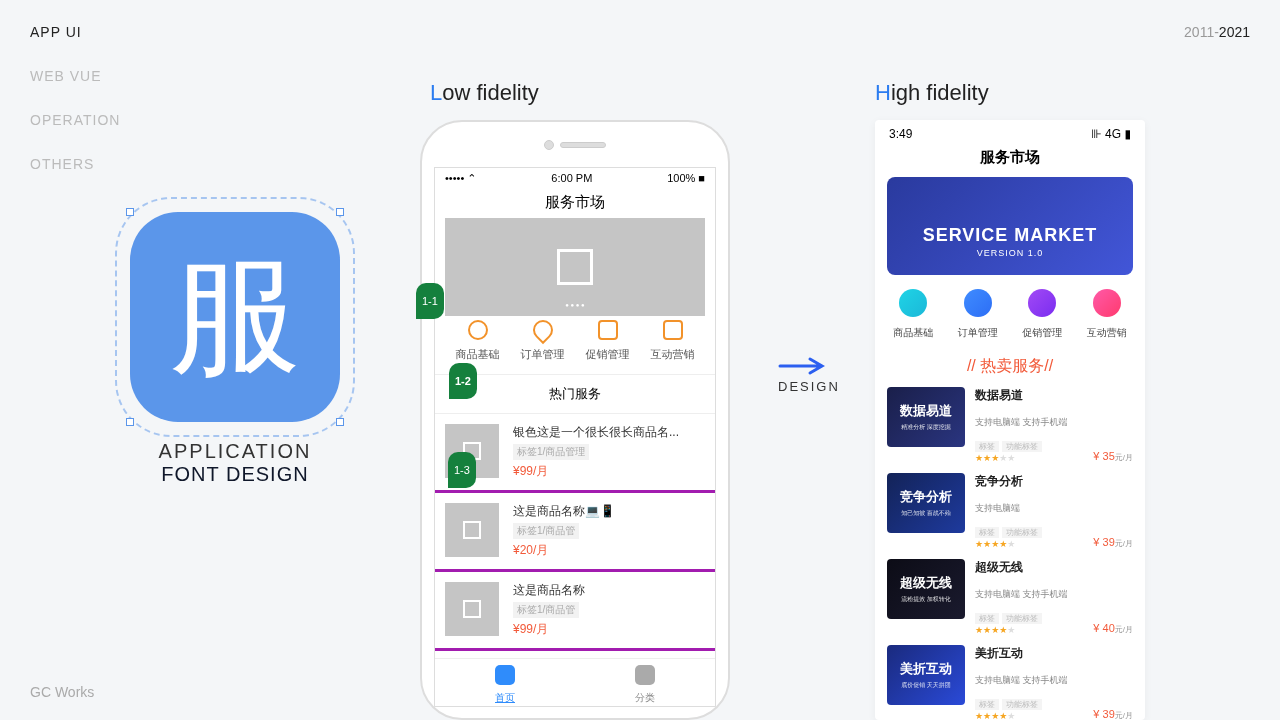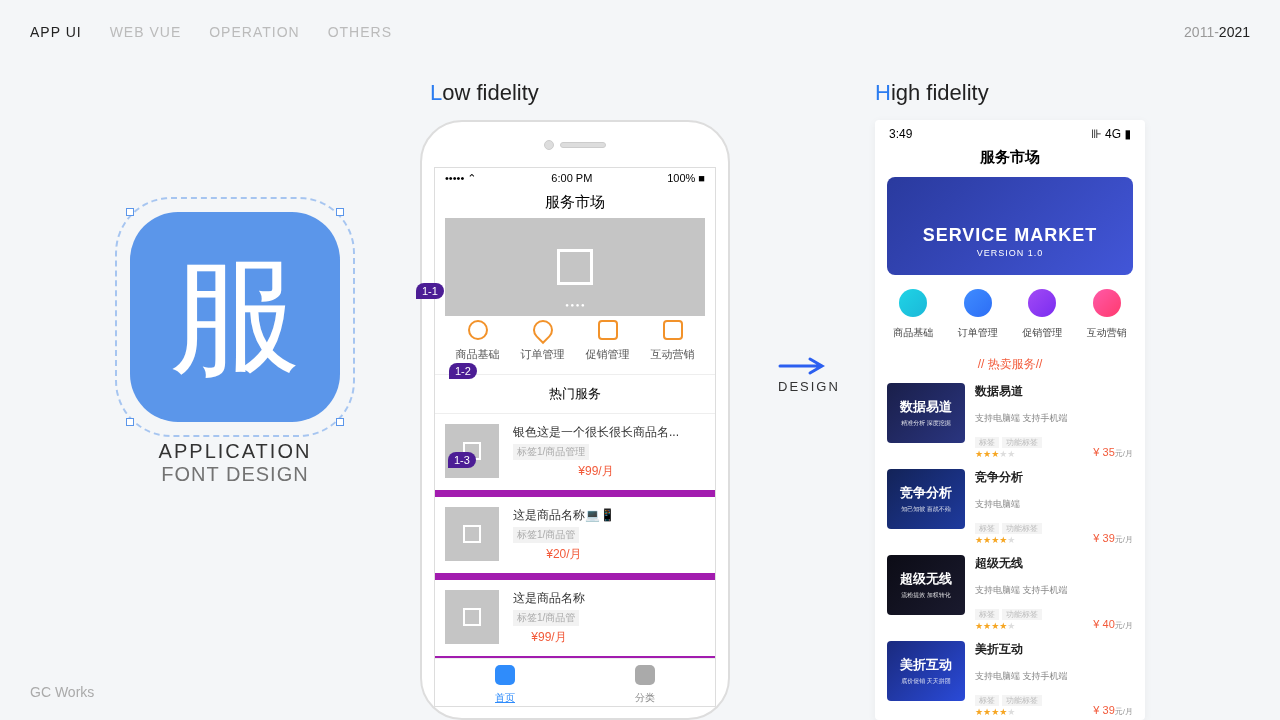--- a/index.html
+++ b/index.html
@@ -1,31 +1,31 @@
 <!DOCTYPE html>
 <html><head>
 <meta charset="utf-8">
 <style>
 *{margin:0;padding:0;box-sizing:border-box;font-family:-apple-system,BlinkMacSystemFont,sans-serif;}
 body{width:1280px;height:720px;background:#f4f6f8;overflow:hidden;position:relative;}
-.nav{position:absolute;top:24px;left:30px;display:flex;gap:28px;font-size:14px;letter-spacing:1px;}
+.nav{position:absolute;top:24px;left:30px;display:flex;gap:28px;font-size:14px;letter-spacing:1px;flex-direction:column;}
 .nav span{color:#bbb;}
 .nav span.active{color:#222;font-weight:500;}
 .year{position:absolute;top:24px;right:30px;font-size:14px;color:#999;}
 .year b{color:#222;font-weight:500;}
 .footer{position:absolute;bottom:20px;left:30px;font-size:14px;color:#222;}
 .footer span{color:#aaa;}
 .app-icon{position:absolute;left:130px;top:212px;width:210px;height:210px;}
 .icon-bg{width:210px;height:210px;border-radius:48px;background:#5b96ea;display:flex;align-items:center;justify-content:center;color:#fff;font-size:130px;font-family:"Heiti SC","Microsoft YaHei",sans-serif;font-weight:300;}
 .icon-dashed{position:absolute;inset:-15px;border:2px dashed #5b96ea;border-radius:56px;opacity:.5;}
 .corner{position:absolute;width:8px;height:8px;border:1px solid #5b96ea;background:#fff;}
 .c1{left:-4px;top:-4px;}.c2{right:-4px;top:-4px;}.c3{left:-4px;bottom:-4px;}.c4{right:-4px;bottom:-4px;}
 .app-label{position:absolute;left:130px;top:440px;width:210px;text-align:center;}
 .app-label .l1{font-size:20px;letter-spacing:2px;color:#333;}
-.app-label .l2{font-size:20px;letter-spacing:1px;color:#737373;}
+.app-label .l2{font-size:20px;letter-spacing:1px;color:#0f172a;}
 .title-lo{position:absolute;left:430px;top:80px;font-size:22px;color:#222;}
 .title-lo b{color:#2b7cf0;font-weight:400;}
 .title-hi{position:absolute;left:875px;top:80px;font-size:22px;color:#222;}
 .title-hi b{color:#2b7cf0;font-weight:400;}
 .arrow{position:absolute;left:778px;top:355px;text-align:center;}
 .arrow svg{display:block;}
 .arrow span{font-size:13px;letter-spacing:2px;color:#333;}
 .phone{position:absolute;left:420px;top:120px;width:310px;height:600px;border:2px solid #ddd;border-radius:42px;background:#fff;overflow:hidden;}
 .phone-top{height:45px;display:flex;align-items:center;justify-content:center;gap:6px;}
 .phone-top .spk{width:46px;height:6px;background:#ddd;border-radius:3px;border:1px solid #ccc;}
@@ -34,47 +34,47 @@
 .status{display:flex;justify-content:space-between;padding:4px 10px;font-size:11px;}
 .ptitle{text-align:center;font-size:15px;font-weight:500;padding:4px 0 6px;}
 .banner{margin:0 10px;height:98px;background:#c5c5c5;display:flex;align-items:center;justify-content:center;}
 .banner-sq{width:36px;height:36px;border:3px solid #fff;}
 .dots{text-align:center;margin-top:-14px;font-size:6px;color:#fff;}
 .cats{display:flex;padding:12px 10px;border-bottom:1px solid #eee;}
 .cat{flex:1;text-align:center;}
 .cat-ic{width:20px;height:20px;margin:0 auto 4px;border:2px solid #f2922a;border-radius:4px;}
 .cat span{font-size:11px;color:#555;}
 .sec-title{text-align:center;font-size:13px;padding:10px;border-bottom:1px solid #eee;}
-.litem{display:flex;padding:10px;gap:14px;border-bottom:7px solid #a21caf;}
+.litem{display:flex;padding:10px;gap:14px;border-bottom:3px solid #a21caf;}
 .lthumb{width:54px;height:54px;background:#c5c5c5;display:flex;align-items:center;justify-content:center;}
 .lthumb div{width:18px;height:18px;border:2px solid #fff;}
 .linfo .ln{font-size:12px;color:#333;}
 .linfo .lt{font-size:10px;color:#aaa;background:#f2f2f2;display:inline-block;padding:1px 4px;margin:3px 0;}
-.linfo .lp{font-size:12px;color:#f25a3a;text-align:center;}
+.linfo .lp{font-size:12px;color:#f25a3a;}
 .tabbar{position:absolute;bottom:0;left:0;right:0;height:48px;border-top:1px solid #eee;display:flex;background:#fff;}
 .tabbar>div{flex:1;text-align:center;padding-top:6px;}
 .tic{width:20px;height:20px;margin:0 auto 2px;background:#aaa;border-radius:5px;}
 .tic.active{background:#2f8cfb;}
 .tabbar span{font-size:10px;color:#888;}
 .tabbar .active span{color:#2f8cfb;text-decoration:underline;}
-.marker{position:absolute;background:#4c1d95;color:#fff;font-size:11px;padding:2px 6px;border-radius:10px 10px 10px 0;}
+.marker{position:absolute;background:#15803d;color:#fff;font-size:11px;padding:12px 6px;border-radius:10px 10px 10px 0;}
 .m1{left:416px;top:283px;}
-.m2{left:449px;top:363px;}
+.m2{left:449px;top:363px;font-weight:bold;}
 .m3{left:448px;top:452px;}
 .hifi{position:absolute;left:875px;top:120px;width:270px;height:600px;background:#fff;border-radius:4px;overflow:hidden;box-shadow:0 2px 8px rgba(0,0,0,.05);}
 .hstatus{display:flex;justify-content:space-between;padding:7px 14px 3px;font-size:12px;font-weight:500;}
 .htitle{text-align:center;font-size:15px;font-weight:600;padding:4px 0 10px;}
 .hbanner{margin:0 12px;height:98px;background:linear-gradient(135deg,#2a3a9e,#4256d8);border-radius:8px;color:#fff;text-align:center;display:flex;flex-direction:column;justify-content:center;}
 .hbanner .bt{font-size:18px;font-weight:700;letter-spacing:1px;margin-top:31px;}
 .hbanner .bs{font-size:9px;letter-spacing:1px;margin-top:2px;}
 .hcats{display:flex;padding:14px 6px 10px;}
 .hcat{flex:1;text-align:center;}
 .hcic{width:28px;height:28px;margin:0 auto 5px;border-radius:50%;}
 .hcat span{font-size:10px;color:#444;}
-.hsec{text-align:center;font-size:12px;color:#f25a3a;padding:6px 4px 10px;}
+.hsec{text-align:center;font-size:16px;color:#f25a3a;padding:6px 4px 10px;}
 .hsec::before,.hsec::after{content:"// ";color:#f25a3a;}
 .hitem{display:flex;margin:0 12px 10px;gap:10px;background:#fff;border-radius:6px;}
 .hthumb{width:78px;height:60px;border-radius:4px;color:#fff;display:flex;flex-direction:column;align-items:center;justify-content:center;font-size:13px;font-weight:600;}
 .hthumb small{font-size:6px;font-weight:400;margin-top:3px;opacity:.85;}
 .hinfo{flex:1;position:relative;}
 .hn{font-size:12px;font-weight:600;color:#222;}
 .hs{font-size:9px;color:#888;margin:12px 0;}
 .ht{font-size:8px;color:#bbb;}
 .ht span{background:#f4f4f4;padding:1px 4px;margin-right:3px;}
 .stars{color:#f6a623;font-size:9px;margin-top:1px;}

